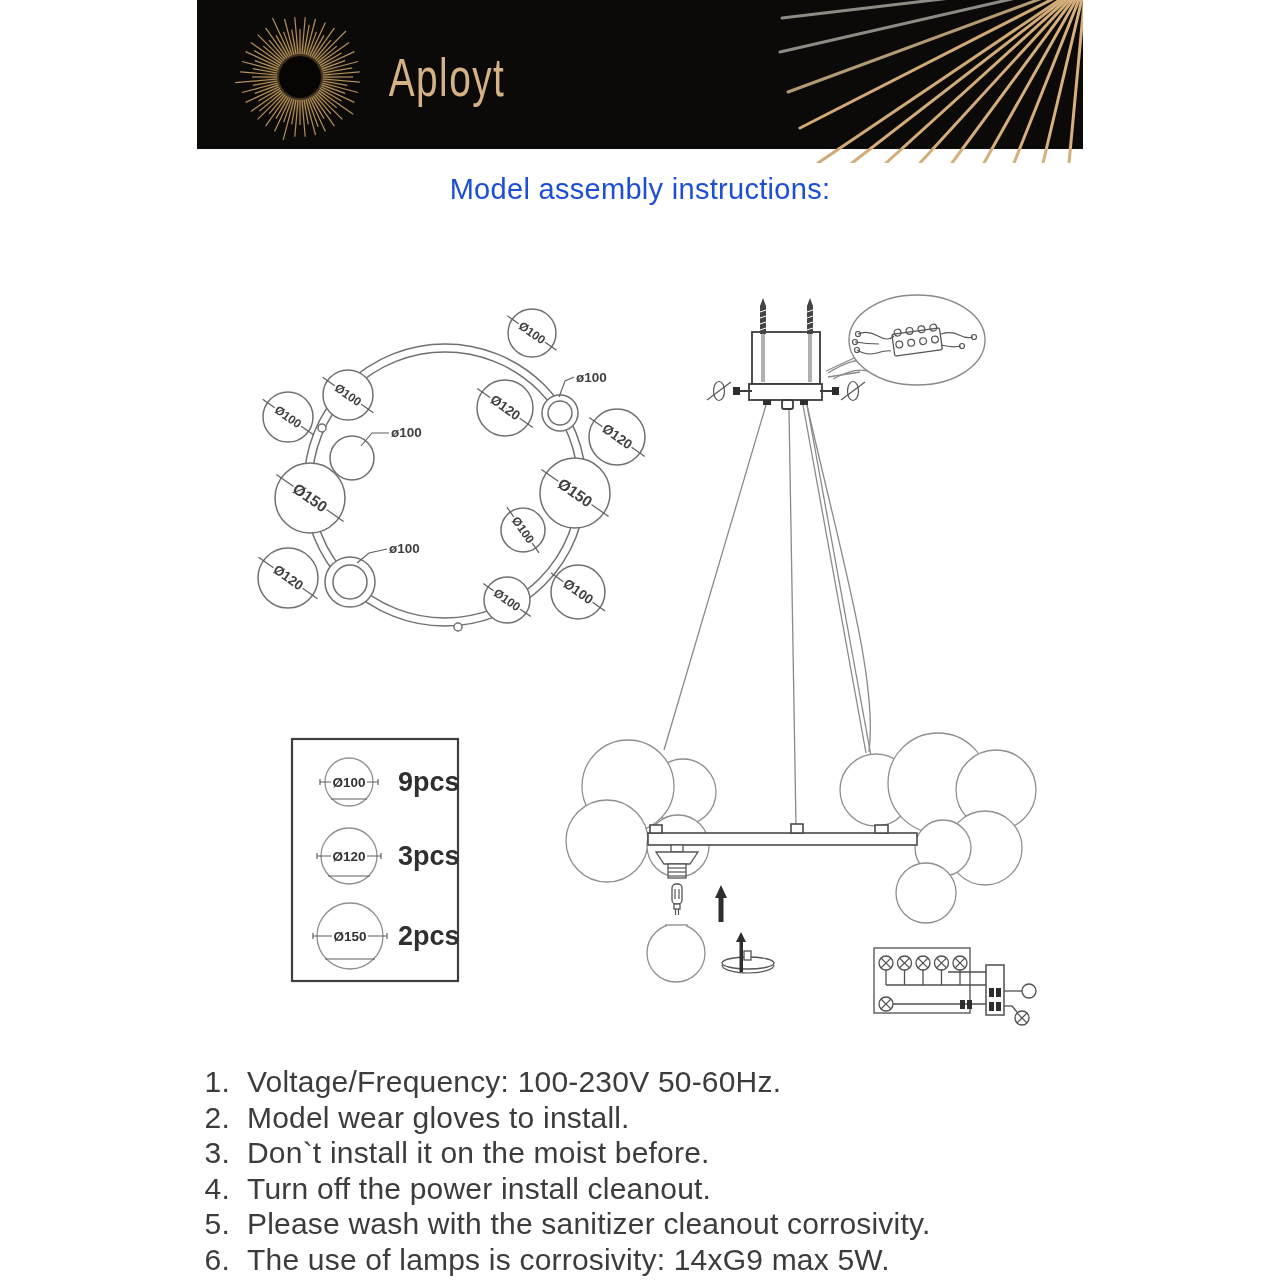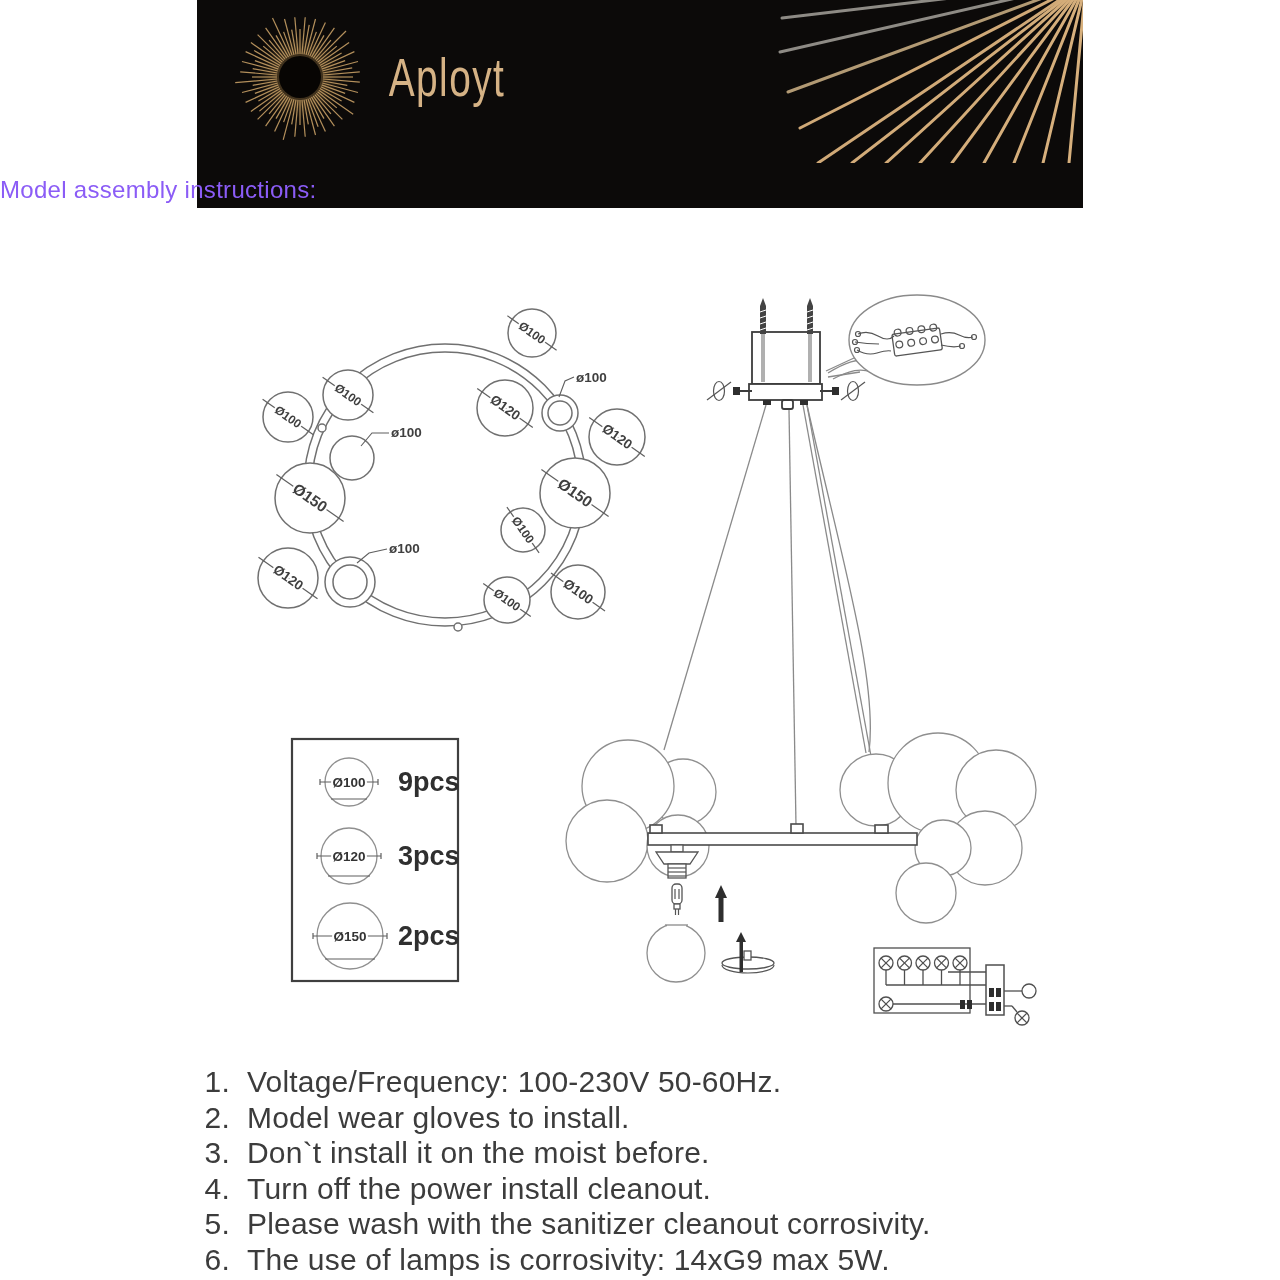--- a/index.html
+++ b/index.html
@@ -1,25 +1,25 @@
 <!DOCTYPE html>
 <html><head>
 <meta charset="utf-8">
 <style>
   html,body{margin:0;padding:0;}
   body{
     width:1280px;height:1280px;position:relative;overflow:hidden;
     background:#ffffff;font-family:"Liberation Sans", sans-serif;
   }
   
-  #banner{position:absolute;left:197px;top:0;width:886px;height:208px;background:#0c0a09;}
+  #banner{position:absolute;left:197px;top:0;width:886px;height:149px;background:#0c0a09;}
   #banner svg{display:block;}
   
-  #title-block{position:absolute;left:0;right:0;top:171px;
-    color:#8b5cf6;font-size:24px;line-height:37px;letter-spacing:.3px;}
+  #title-block{position:absolute;left:0;right:0;top:171px;text-align:center;
+    color:#1d4ed8;font-size:29px;line-height:37px;letter-spacing:.3px;}
   
   #main-svg{position:absolute;left:0;top:0;}
   .tl{stroke:#707070;fill:none;stroke-width:1.5;}
   .tlf{stroke:#707070;fill:#fff;stroke-width:1.5;}
   .dline{stroke:#5f5f5f;stroke-width:1.2;}
   .dlabel{font-weight:700;fill:#3f3f3f;paint-order:stroke;stroke:#fff;stroke-width:4px;}
   .s12{font-size:12px;} .s13{font-size:13.5px;} .s15{font-size:15.5px;}
   .llabel{font-size:13.5px;font-weight:600;fill:#3f3f3f;paint-order:stroke;stroke:#fff;stroke-width:3px;}
   .lead{stroke:#5f5f5f;fill:none;stroke-width:1.1;}
   .sph{fill:#fff;stroke:#8f8f8f;stroke-width:1.3;}

